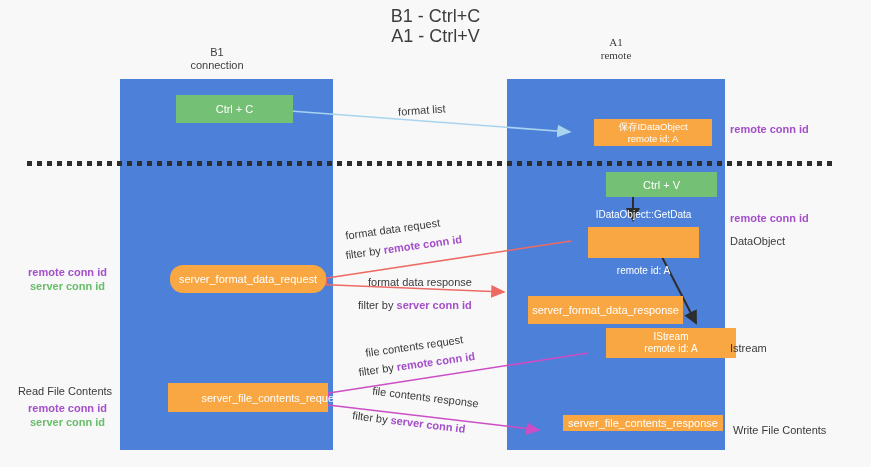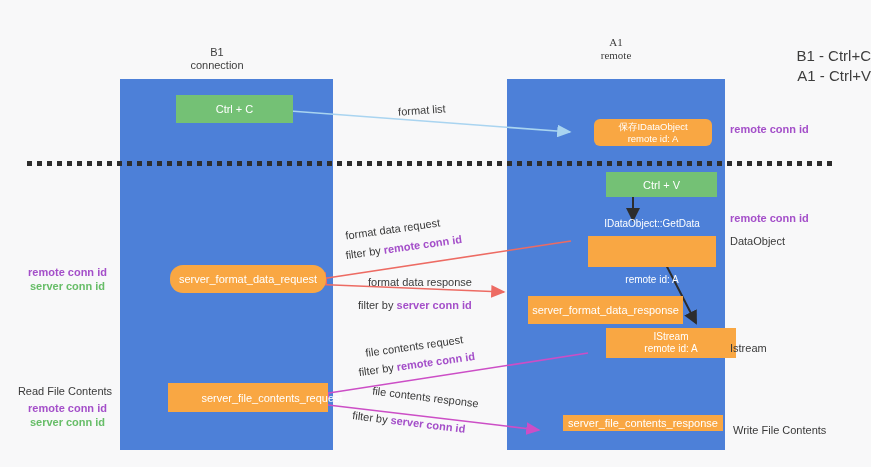--- a/index.html
+++ b/index.html
@@ -1,17 +1,17 @@
 <!DOCTYPE html>
 <html><head>
 <meta charset="utf-8">
 <style>
   html,body{margin:0;padding:0;background:#f8f8f9;font-family:"Liberation Sans",sans-serif;}
   .canvas{position:relative;width:871px;height:467px;background:#f8f8f9;overflow:hidden;}
-  .title{position:absolute;left:0;right:0;top:6px;text-align:right;font-size:15px;line-height:20px;color:#3d3d3d;margin-top:40px;}
+  .title{position:absolute;left:0;right:0;top:6px;text-align:center;font-size:18px;line-height:20px;color:#3d3d3d;}
   .col-header{position:absolute;text-align:center;font-size:11px;line-height:13px;color:#3d3d3d;width:120px;}
   .lane{position:absolute;top:79px;height:371px;background:#4d80d8;}
   .lane-left{left:120px;width:213px;}
   .lane-right{left:507px;width:218px;}
   .dashed{position:absolute;left:27px;top:161px;width:806px;height:5px;
           background:repeating-linear-gradient(90deg,#2d2d2d 0 5px,transparent 5px 10px);}
   .node{position:absolute;display:flex;flex-direction:column;align-items:center;justify-content:center;
         color:#fff;text-align:center;box-sizing:border-box;margin-left:18px;}
   .node-green{background:#74c175;}
   .node-orange{background:#f9a743;}
@@ -72,30 +72,30 @@
     <line x1="309" y1="284" x2="504" y2="292" stroke="#ed6b63" stroke-width="1.6" marker-end="url(#m-red)"></line>
     <line x1="662" y1="257" x2="696" y2="323" stroke="#2d2d2d" stroke-width="2" marker-end="url(#m-blk)"></line>
     <line x1="588" y1="353" x2="316" y2="395" stroke="#cc4ec6" stroke-width="1.6" marker-end="url(#m-mag)"></line>
     <line x1="311" y1="403" x2="539" y2="430" stroke="#cc4ec6" stroke-width="1.6" marker-end="url(#m-mag)"></line>
   </svg>
 
   <div class="node node-green fs11" style="left:158px;top:95px;width:117px;height:28px;">
     <div>Ctrl + C</div>
   </div>
 
-  <div class="node node-orange fs95" style="left:576px;top:119px;width:118px;height:27px;border-radius:6px;">
+  <div class="node node-orange fs95" style="left:576px;top:119px;width:118px;height:27px;">
     <div>保存IDataObject</div>
     <div>remote id: A</div>
   </div>
 
   <div class="node node-green fs11" style="left:588px;top:172px;width:111px;height:25px;">
     <div>Ctrl + V</div>
   </div>
 
-  <div class="node node-orange fs10" style="left:570px;top:236px;width:128px;height:31px;gap:44px;">
+  <div class="node node-orange fs10" style="left:570px;top:227px;width:111px;height:31px;gap:44px;">
     <div>IDataObject::GetData</div>
     <div>remote id: A</div>
   </div>
 
   <div class="node node-orange fs11" style="left:152px;top:265px;width:156px;height:28px;border-radius:13px;">
     <div>server_format_data_request</div>
   </div>
 
   <div class="node node-orange fs11" style="left:510px;top:296px;width:155px;height:28px;">
     <div>server_format_data_response</div>

